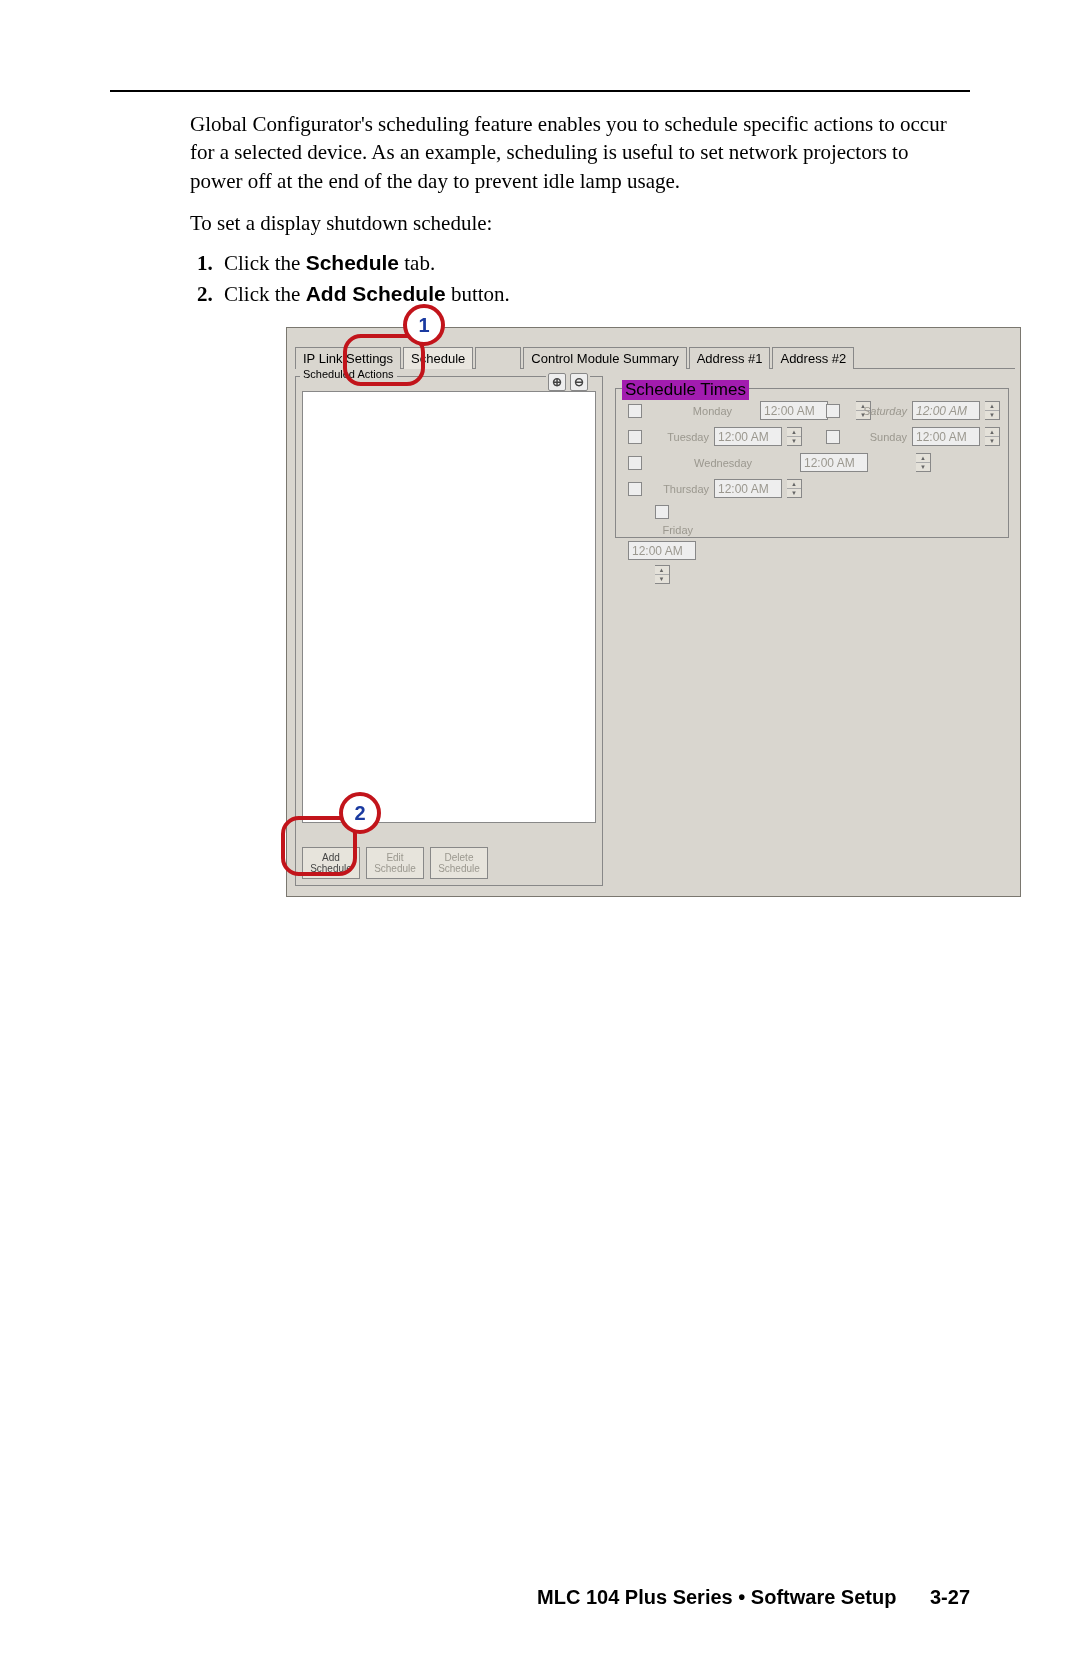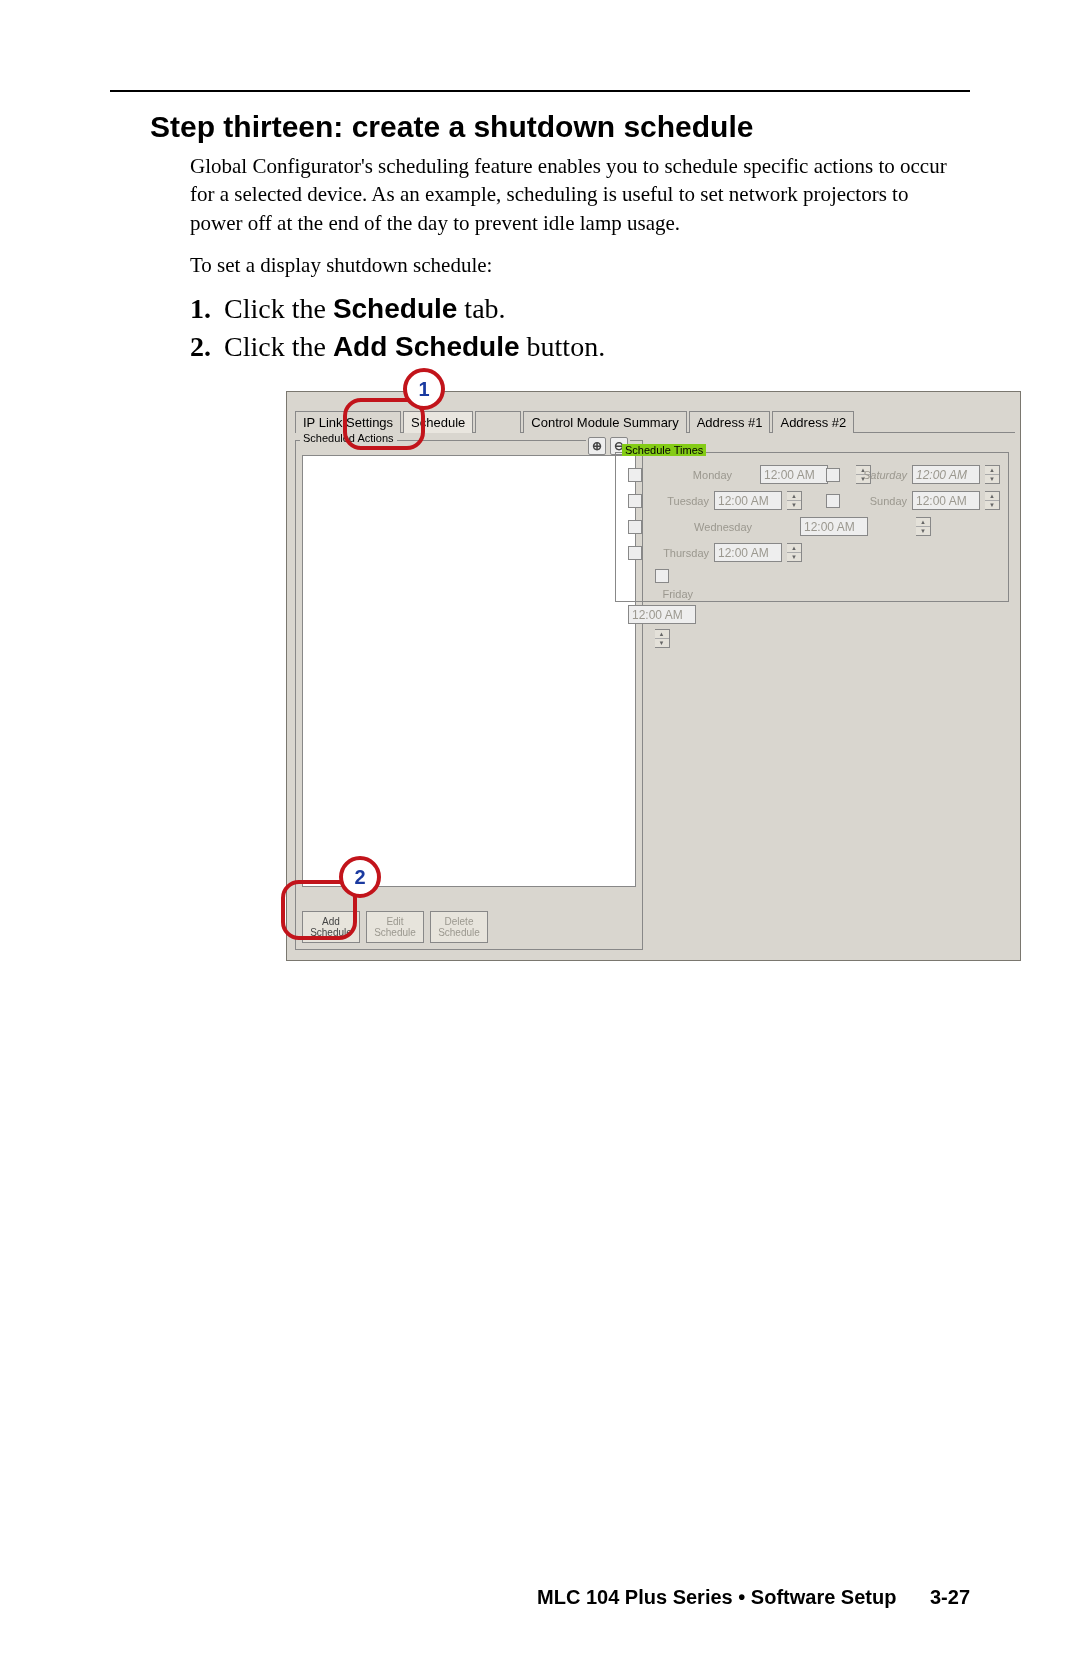--- a/index.html
+++ b/index.html
@@ -1,62 +1,61 @@
 <!DOCTYPE html>
 <html><head>
 <meta charset="utf-8">
 <style>
   html,body{margin:0;padding:0;background:#fff;font-family:"Palatino Linotype","Book Antiqua",Palatino,serif;color:#000;}
   .page{width:1080px;height:1669px;position:relative;box-sizing:border-box;padding:90px 110px 60px 110px;}
   .rule{border-top:2px solid #000;margin:0 0 18px 0;}
   h2{font-family:Helvetica,Arial,sans-serif;font-weight:900;font-size:30px;margin:0 0 8px 40px;}
   .body-text{font-size:21px;line-height:1.35;margin:0 0 14px 80px;max-width:760px;}
-  ol.steps{font-size:28px;margin:0 0 28px 80px;padding-left:28px;}
+  ol.steps{font-size:21px;margin:0 0 20px 80px;padding-left:28px;}
   ol.steps li{margin-bottom:6px;padding-left:6px;}
   ol.steps li::marker{font-weight:700;}
   .b{font-weight:700;font-family:Helvetica,Arial,sans-serif;}
   
   .shot{position:relative;margin:12px 0 0 176px;width:735px;height:570px;box-sizing:border-box;
         background:#d9d6cf;border:1px solid #7a776f;font-family:Tahoma,Arial,sans-serif;}
   
   .tabs{position:absolute;left:8px;top:18px;display:flex;border-bottom:1px solid #888;width:720px;}
   .tab{font-size:13px;padding:3px 7px;border:1px solid #888;border-bottom:0;background:#d9d6cf;margin-right:2px;position:relative;top:1px;color:#000;}
   .tab.active{background:#e9e6df;}
   
-  .sa-group{position:absolute;left:8px;top:48px;width:348px;height:510px;border:1px solid #888;box-sizing:border-box;}
+  .sa-group{position:absolute;left:8px;top:48px;width:308px;height:510px;border:1px solid #888;box-sizing:border-box;}
   .sa-legend{position:absolute;left:4px;top:-9px;background:#d9d6cf;padding:0 3px;font-size:11px;}
   .sa-list{position:absolute;left:6px;top:14px;right:6px;height:430px;background:#fff;border:1px solid #888;}
   .sa-icons{position:absolute;right:12px;top:-4px;display:flex;gap:4px;background:#d9d6cf;padding:0 2px;}
   .ico{width:16px;height:16px;border:1px solid #888;background:#eee;display:flex;align-items:center;justify-content:center;font-size:12px;font-weight:700;color:#444;border-radius:2px;}
   .sa-btns{position:absolute;left:6px;bottom:6px;display:flex;gap:6px;}
   .sbtn{width:56px;height:30px;font-size:10px;border:1px solid #888;background:#e7e4dc;display:flex;align-items:center;justify-content:center;text-align:center;line-height:1.1;color:#444;}
   .sbtn.disabled{color:#9b988f;}
   
   .st-group{position:absolute;left:328px;top:60px;width:394px;height:150px;border:1px solid #888;box-sizing:border-box;}
-  .st-legend{position:absolute;left:6px;top:-9px;background:#84cc16;padding:0 3px;font-size:11px;}
+  .st-legend{position:absolute;left:6px;top:-9px;background:#a21caf;padding:0 3px;font-size:17px;}
   .day-row{position:absolute;display:flex;align-items:center;gap:5px;}
   .cb{width:12px;height:12px;border:1px solid #888;background:#eee;}
   .dlabel{font-size:11px;color:#9b988f;width:62px;text-align:right;}
   .tbox{width:60px;height:17px;border:1px solid #888;background:#eee;font-size:12px;color:#9b988f;padding:0 3px;display:flex;align-items:center;}
   .spin{width:14px;height:17px;border:1px solid #888;border-left:0;background:#e4e1d9;display:flex;flex-direction:column;}
   .spin div{flex:1;display:flex;align-items:center;justify-content:center;font-size:6px;color:#666;}
   .spin div:first-child{border-bottom:1px solid #aaa;}
   
   .callout{position:absolute;width:34px;height:34px;border:4px solid #c2141b;border-radius:50%;background:#fff;display:flex;align-items:center;justify-content:center;font-family:Helvetica,Arial,sans-serif;font-weight:800;font-size:20px;color:#1a3aa0;z-index:5;}
   .ring{position:absolute;border:4px solid #c2141b;border-radius:18px;z-index:4;}
   
   .foot{position:absolute;bottom:60px;right:110px;font-family:Helvetica,Arial,sans-serif;font-size:20px;font-weight:700;}
   .pn{margin-left:28px;}
 </style>
 </head>
 <body>
 <div class="page">
   <div class="rule"></div>
 
-  <h2>Step thirteen: create a shutdown schedule</h2>
   <p class="body-text">Global Configurator's scheduling feature enables you to schedule specific actions to occur for a selected device.  As an example, scheduling is useful to set network projectors to power off at the end of the day to prevent idle lamp usage.</p>
   <p class="body-text">To set a display shutdown schedule:</p>
   <ol class="steps">
     <li><span>Click the</span> <span class="b">Schedule</span> <span>tab.</span></li>
     <li><span>Click the</span> <span class="b">Add Schedule</span> <span>button.</span></li>
   </ol>
 
   <div class="shot">
 
     <div class="ring" style="left:56px;top:6px;width:74px;height:44px;"></div>

